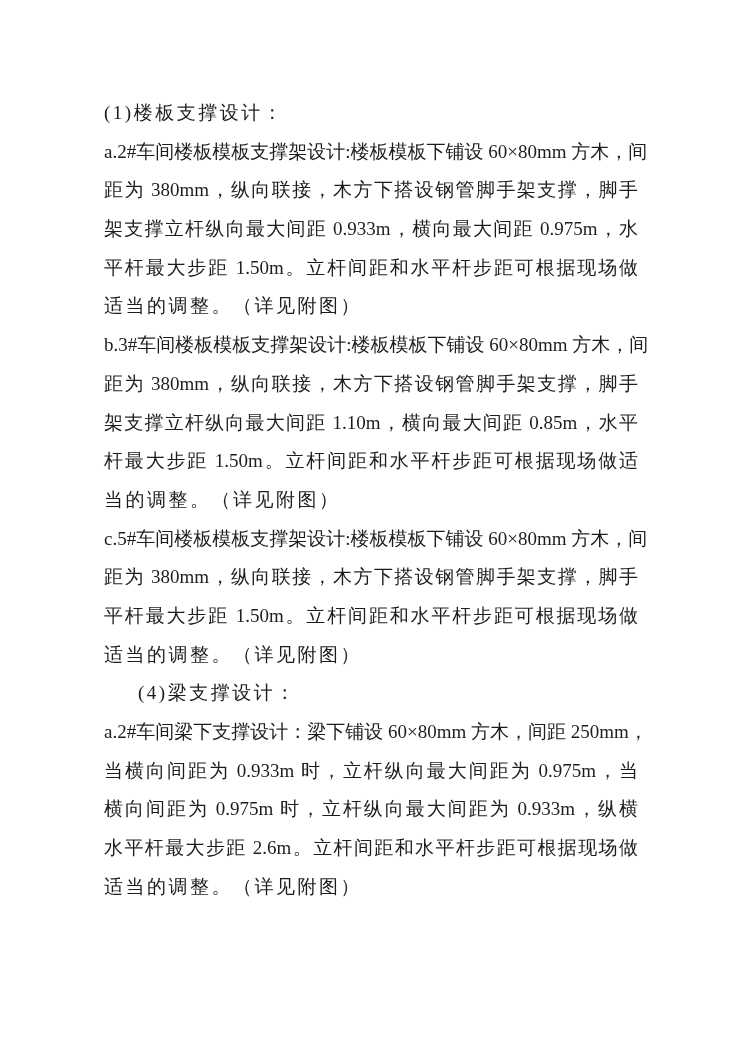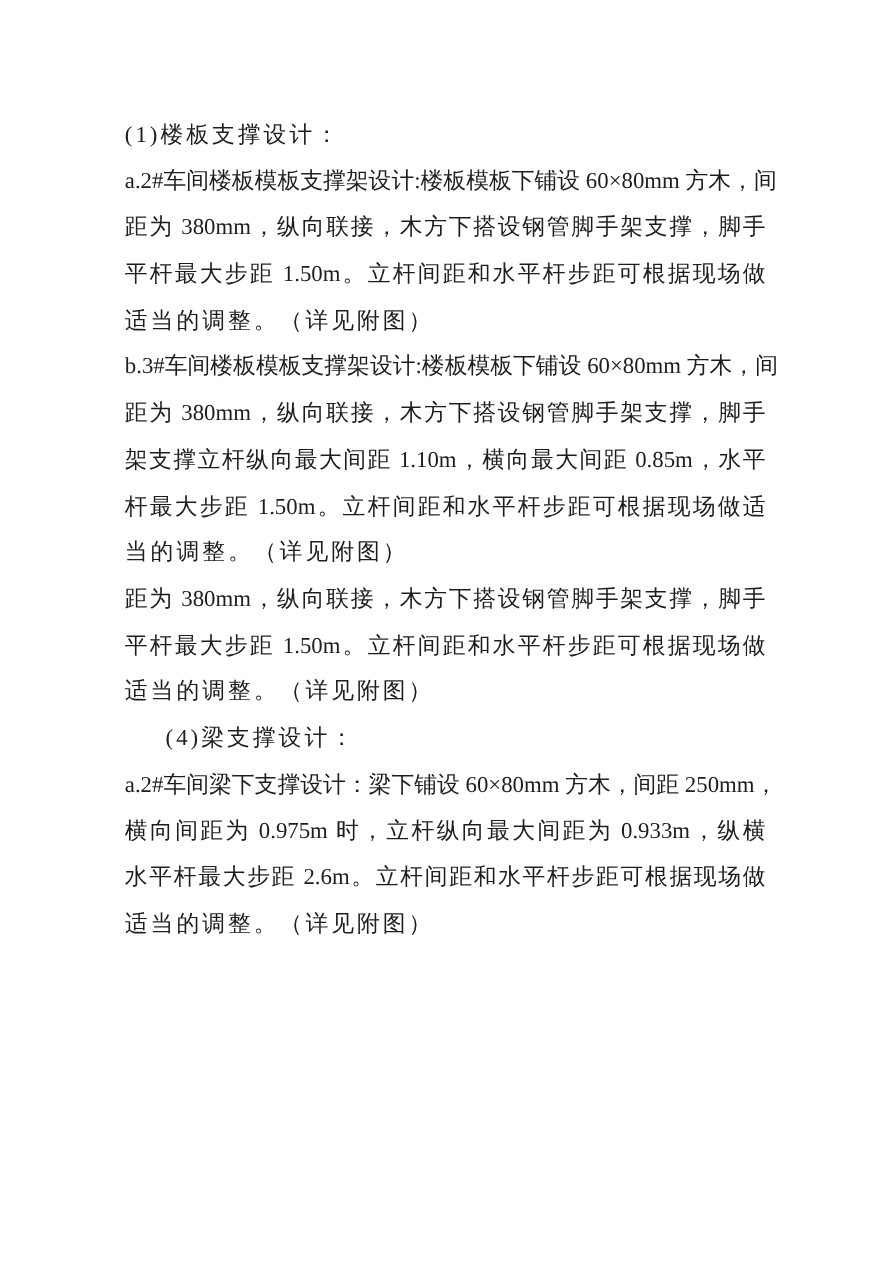--- a/index.html
+++ b/index.html
@@ -40,29 +40,32 @@
   }
 </style>
 </head>
 <body>
 
 <div class="page">
   <div class="textblock">
     <div class="ln">(1)楼板支撑设计：</div>
     <div class="ln fill">a.2#车间楼板模板支撑架设计:楼板模板下铺设 60×80mm 方木，间</div>
     <div class="ln fill">距为 380mm，纵向联接，木方下搭设钢管脚手架支撑，脚手</div>
+    <div class="ln fill">架支撑立杆纵向最大间距 0.933m，横向最大间距 0.975m，水</div>
     <div class="ln fill">平杆最大步距 1.50m。立杆间距和水平杆步距可根据现场做</div>
     <div class="ln">适当的调整。（详见附图）</div>
     <div class="ln fill">b.3#车间楼板模板支撑架设计:楼板模板下铺设 60×80mm 方木，间</div>
     <div class="ln fill">距为 380mm，纵向联接，木方下搭设钢管脚手架支撑，脚手</div>
     <div class="ln fill">架支撑立杆纵向最大间距 1.10m，横向最大间距 0.85m，水平</div>
     <div class="ln fill">杆最大步距 1.50m。立杆间距和水平杆步距可根据现场做适</div>
     <div class="ln">当的调整。（详见附图）</div>
+    <div class="ln fill">c.5#车间楼板模板支撑架设计:楼板模板下铺设 60×80mm 方木，间</div>
     <div class="ln fill">距为 380mm，纵向联接，木方下搭设钢管脚手架支撑，脚手</div>
     <div class="ln fill">平杆最大步距 1.50m。立杆间距和水平杆步距可根据现场做</div>
     <div class="ln">适当的调整。（详见附图）</div>
     <div class="ln ind">(4)梁支撑设计：</div>
     <div class="ln fill">a.2#车间梁下支撑设计：梁下铺设 60×80mm 方木，间距 250mm，</div>
+    <div class="ln fill">当横向间距为 0.933m 时，立杆纵向最大间距为 0.975m，当</div>
     <div class="ln fill">横向间距为 0.975m 时，立杆纵向最大间距为 0.933m，纵横</div>
     <div class="ln fill">水平杆最大步距 2.6m。立杆间距和水平杆步距可根据现场做</div>
     <div class="ln">适当的调整。（详见附图）</div>
   </div>
 </div>
 
 </body></html>

